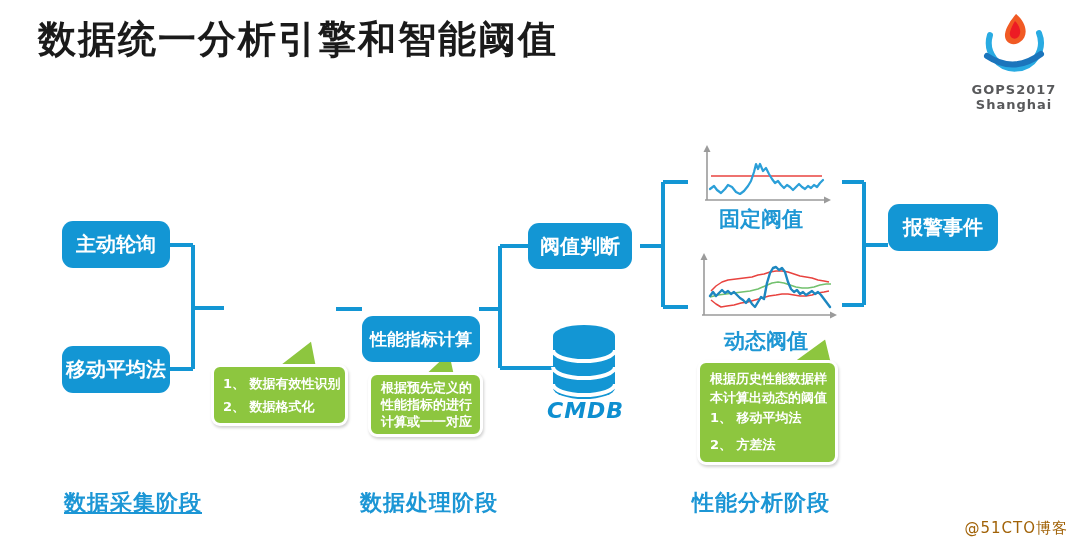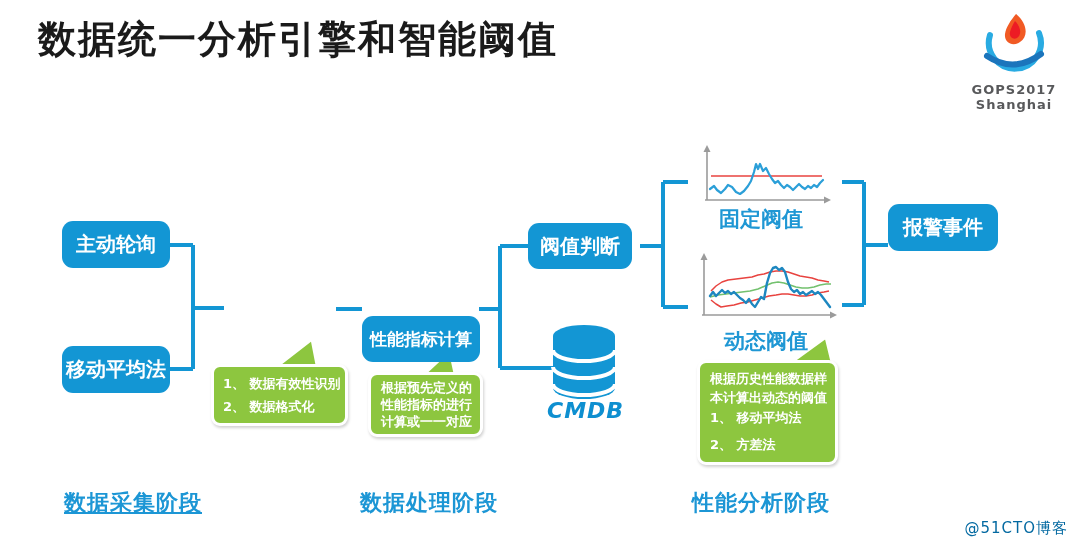--- a/index.html
+++ b/index.html
@@ -15,21 +15,21 @@
         text-align:center;white-space:nowrap;}
   .callout{position:absolute;z-index:2;background:#8DC63F;border:3px solid #ffffff;border-radius:9px;
            box-shadow:1px 2px 3px rgba(0,0,0,0.18);color:#ffffff;font-weight:bold;font-size:13px;
            box-sizing:border-box;}
   .callout .ln{white-space:nowrap;}
   .chart-label{position:absolute;z-index:2;color:#1F97D4;font-weight:bold;font-size:21px;text-align:center;white-space:nowrap;}
   .stage-label{position:absolute;z-index:2;top:488px;color:#1C96D5;font-weight:bold;font-size:22px;
                letter-spacing:1px;white-space:nowrap;}
   .cmdb-label{position:absolute;z-index:2;left:547px;top:398px;width:74px;text-align:left;
               color:#0E8FD0;font-weight:bold;font-size:22px;letter-spacing:1px;font-style:italic;}
-  .watermark{position:absolute;z-index:3;right:12px;top:519px;color:#0369a1;font-size:15px;letter-spacing:1px;}
+  .watermark{position:absolute;z-index:3;right:12px;top:519px;color:#a16207;font-size:15px;letter-spacing:1px;}
 </style>
 </head>
 <body>
 
 <div class="stage">
 
   <svg class="layer" width="1080" height="548" viewBox="0 0 1080 548">
 
     <g stroke="#1396D4" stroke-width="4" fill="none">
       <path d="M170 245 H193 M193 245 V369 M193 369 H170 M193 308 H224"></path>

